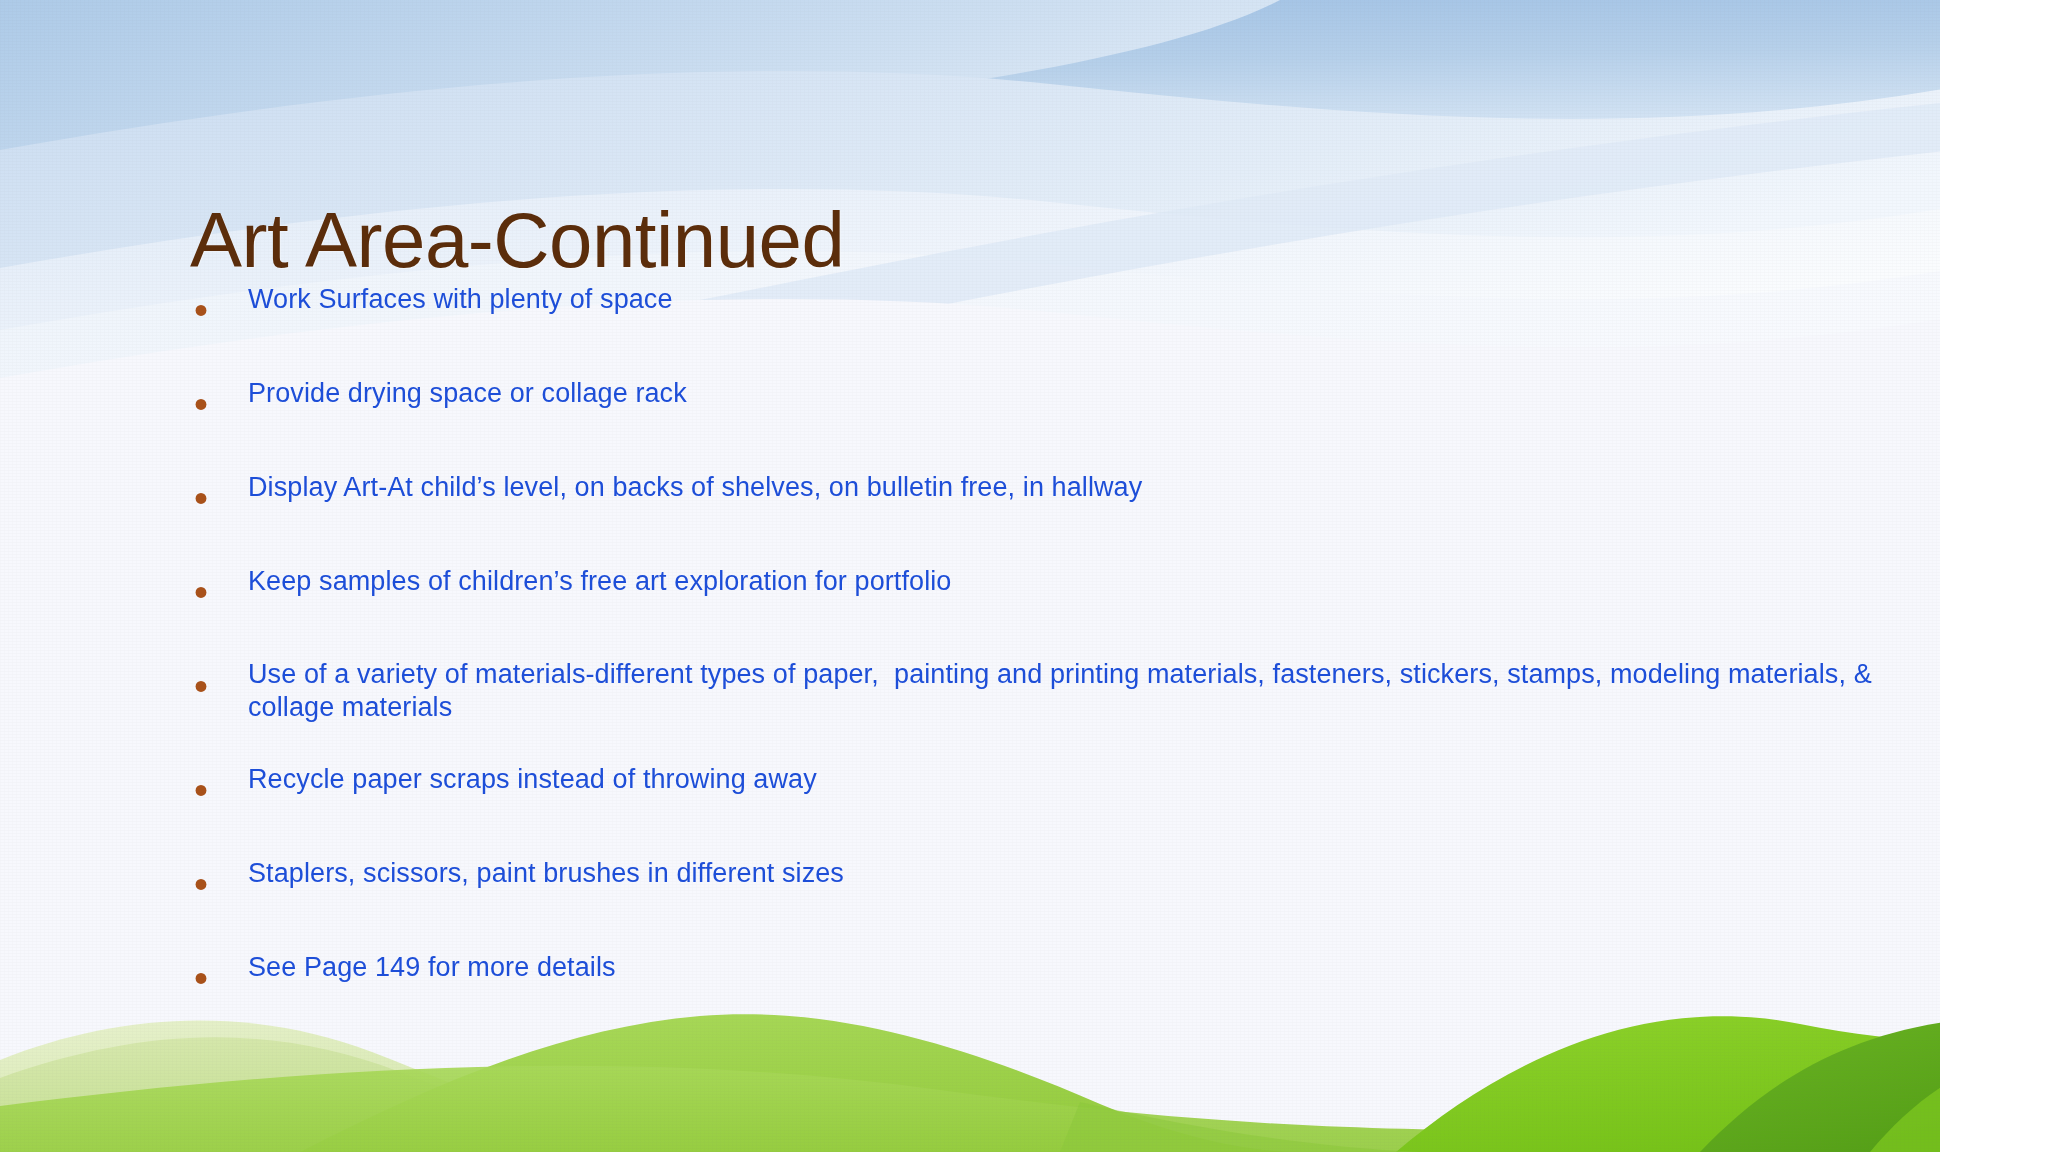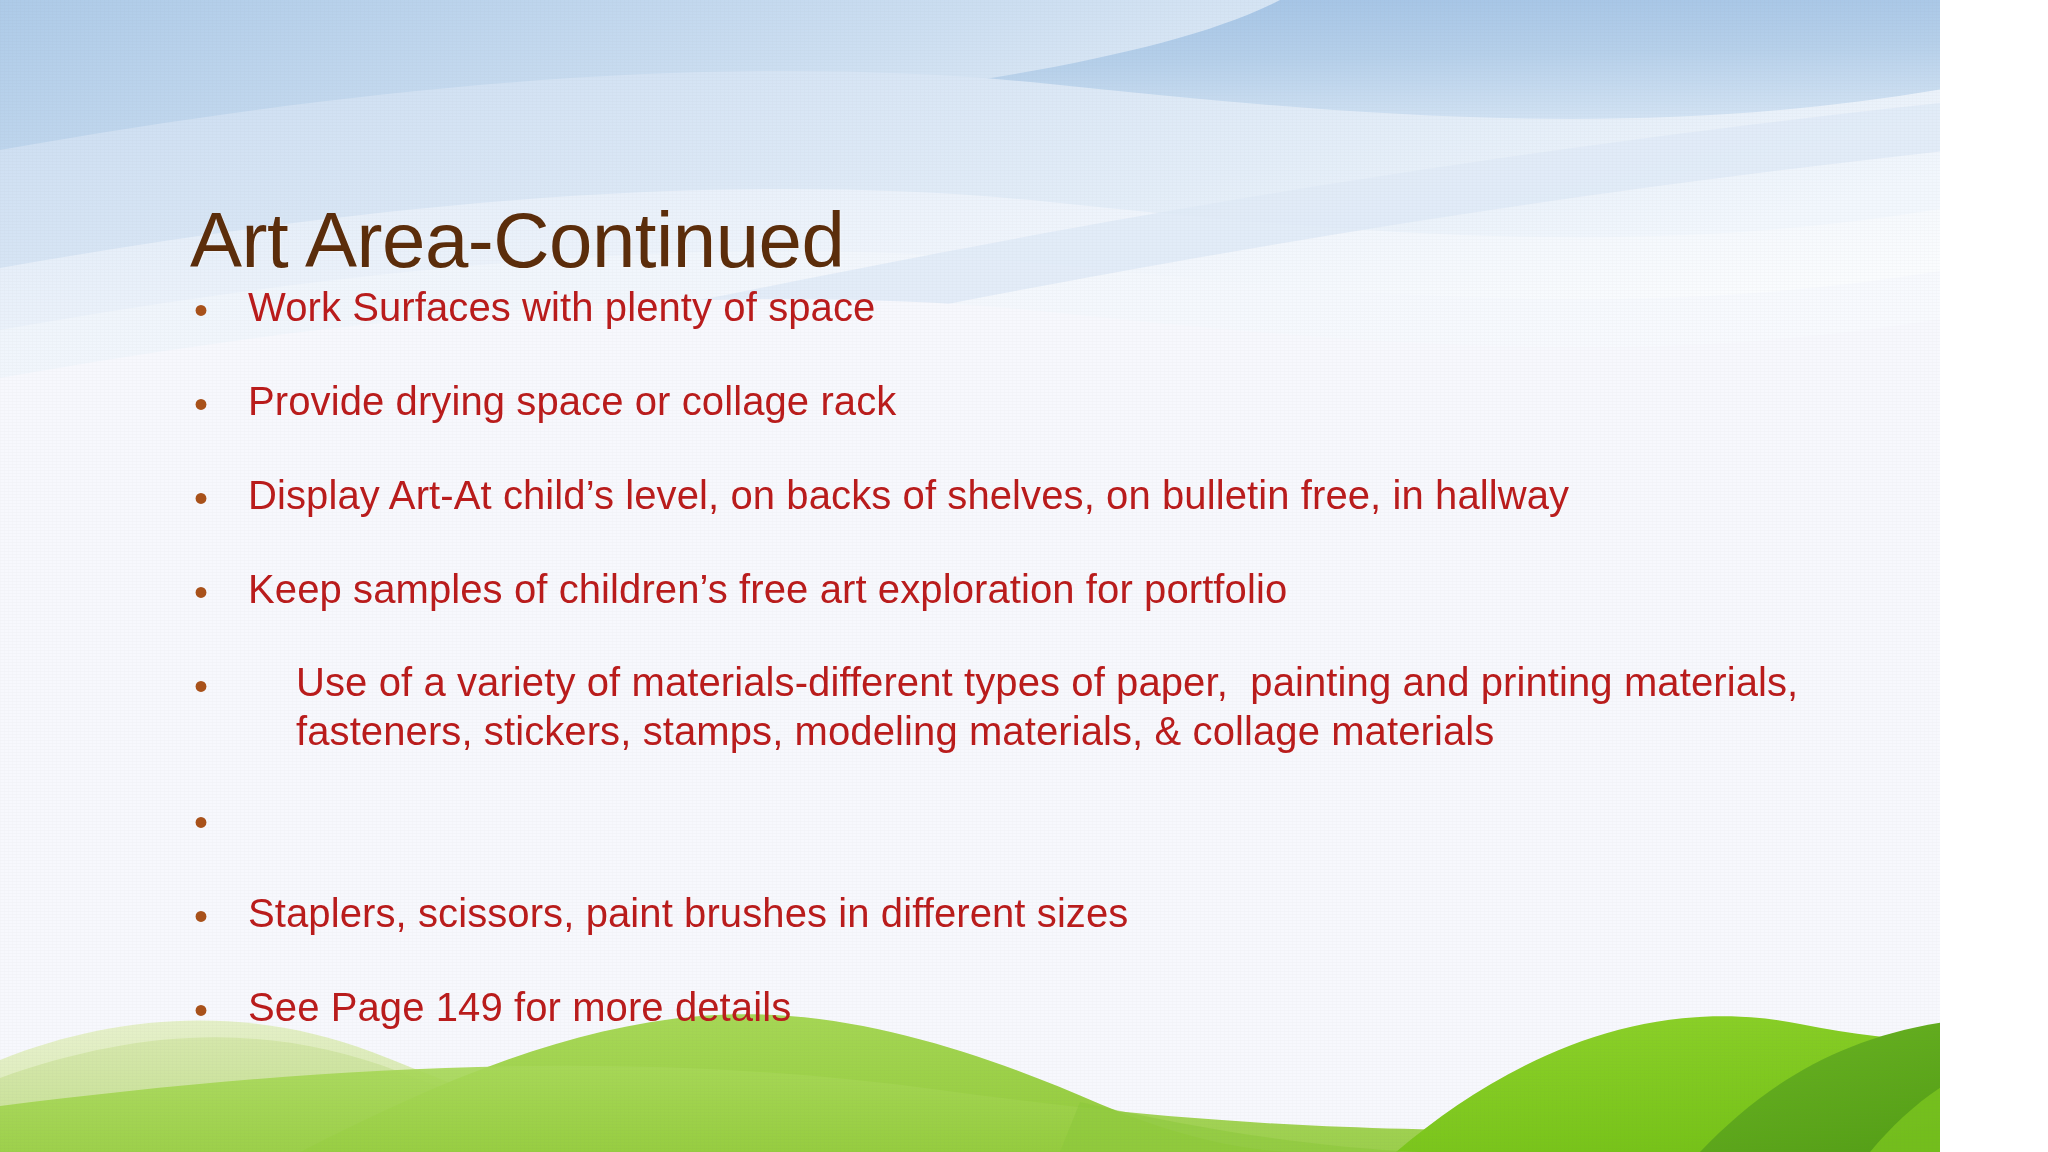--- a/index.html
+++ b/index.html
@@ -89,28 +89,28 @@
     font-size: 40px;
     line-height: 56px;
     color: #a8511a;
     text-align: left;
     padding-left: 8px;
     box-sizing: border-box;
   }
 
   .bullet-text {
     flex: 1 1 auto;
-    font-size: 40px;
+    font-size: 27px;
     line-height: 1.28;
-    color: #b91c1c;
+    color: #1d4ed8;
     letter-spacing: 0.1px;
     white-space: pre-wrap;
   }
 
-  .bullet-row.tall .bullet-text { line-height: 1.22; margin-left: 48px; }
+  .bullet-row.tall .bullet-text { line-height: 1.22; }
 </style>
 </head>
 <body>
 
 <div class="slide">
 
   <div class="bg-layer">
     <svg viewBox="0 0 2048 1152" preserveAspectRatio="none" xmlns="http://www.w3.org/2000/svg">
       <defs>
         <linearGradient id="skyGrad" x1="0" y1="0" x2="0.35" y2="1">
@@ -227,20 +227,21 @@
         <span class="bullet-text">Keep samples of children’s free art exploration for portfolio</span>
       </li>
 
       <li class="bullet-row tall">
         <span class="bullet-mark">•</span>
         <span class="bullet-text">Use of a variety of materials-different types of paper,  painting and printing materials, fasteners, stickers, stamps, modeling materials, &amp; collage materials</span>
       </li>
 
       <li class="bullet-row">
         <span class="bullet-mark">•</span>
+        <span class="bullet-text">Recycle paper scraps instead of throwing away</span>
       </li>
 
       <li class="bullet-row">
         <span class="bullet-mark">•</span>
         <span class="bullet-text">Staplers, scissors, paint brushes in different sizes</span>
       </li>
 
       <li class="bullet-row">
         <span class="bullet-mark">•</span>
         <span class="bullet-text">See Page 149 for more details</span>

